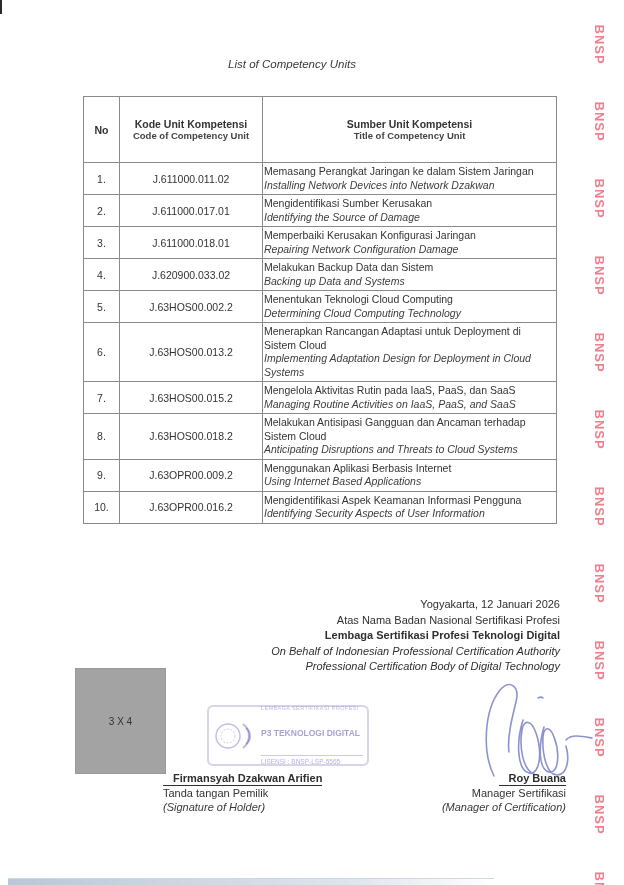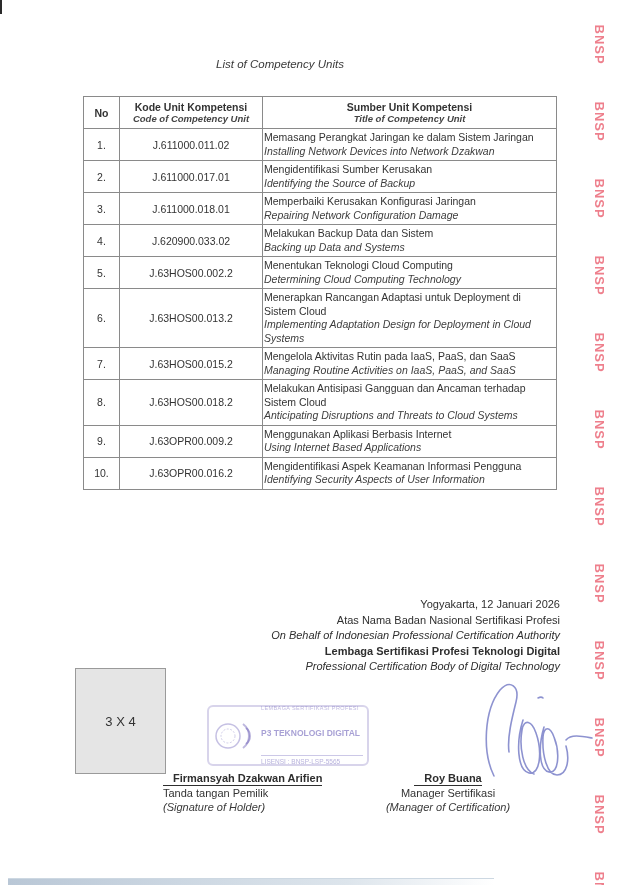--- a/index.html
+++ b/index.html
@@ -6,70 +6,70 @@
   body{
     width:624px;height:885px;background:#ffffff;overflow:hidden;position:relative;
     font-family:"Liberation Sans", sans-serif;color:#2e2e2e;
     -webkit-font-smoothing:antialiased;
   }
   .page{position:absolute;inset:0;width:624px;height:885px;}
 
   
   .doc-title{position:absolute;top:41px;left:0;width:560px;text-align:center;
     font-size:13.5px;font-weight:bold;color:#222;}
-  .doc-subtitle{position:absolute;top:58px;left:0;width:560px;text-align:center;
+  .doc-subtitle{position:absolute;top:58px;left:12px;width:560px;text-align:center;
     font-size:11.5px;font-style:italic;color:#3a3a3a;}
 
   
   table.units{position:absolute;left:83px;top:96px;width:473px;border-collapse:collapse;
     table-layout:fixed;font-size:10.5px;color:#333;}
   table.units col.w-no{width:36px;}
   table.units col.w-code{width:143px;}
   table.units col.w-title{width:294px;}
   table.units th, table.units td{border:1px solid #8a8a8a;vertical-align:middle;}
-  table.units thead th{padding:4px 2px;}
+  table.units thead th{padding:21px 2px;}
   .hdr-main{font-weight:bold;font-size:10.5px;line-height:12px;text-align:center;}
-  .hdr-sub{font-weight:bold;font-style:italic;font-size:9.5px;line-height:11px;text-align:center;color:#444;}
+  .hdr-sub{font-weight:bold;font-size:9.5px;line-height:11px;text-align:center;color:#444;}
   td.c-no{text-align:center;padding:2px 0;}
   td.c-code{text-align:center;padding:2px 0;}
   td.c-title{padding:2px 1px;}
   .t-id{line-height:13.5px;}
   .t-en{line-height:13.5px;font-style:italic;color:#3d3d3d;}
 
   
   .auth-block{position:absolute;top:597px;left:200px;width:360px;text-align:right;
     font-size:11px;line-height:15.5px;color:#2f2f2f;}
   .auth-line{white-space:nowrap;}
   .auth-italic{font-style:italic;}
   .auth-org{font-weight:bold;}
   .auth-org .org-heavy{font-weight:bold;}
 
   
   .photo-box{position:absolute;left:75px;top:668px;width:89px;height:104px;
     border:1px solid #9a9a9a;display:flex;align-items:center;justify-content:center;
-    font-size:13px;color:#333;background:#e5e5e5;}
+    font-size:10px;color:#333;background:#a3a3a3;}
 
   
   .stamp{position:absolute;left:207px;top:705px;width:162px;height:61px;
     border:2px solid rgba(125,112,190,0.30);border-radius:6px;
     display:flex;align-items:center;gap:4px;padding:2px 4px;box-sizing:border-box;
     color:rgba(110,98,185,0.55);}
   .stamp-emblem{flex:0 0 44px;height:100%;position:relative;}
   .stamp-text{flex:1;display:flex;flex-direction:column;justify-content:center;gap:17px;}
   .stamp-l1{font-size:5.5px;letter-spacing:.4px;line-height:6px;color:rgba(110,98,185,0.45);}
   .stamp-l2{font-size:8.5px;font-weight:bold;line-height:10px;color:rgba(110,98,185,0.60);}
   .stamp-l3{font-size:6.5px;line-height:8px;border-top:1px solid rgba(110,98,185,0.35);
     padding-top:2px;color:rgba(110,98,185,0.50);}
 
   
   .sign-svg{position:absolute;left:478px;top:680px;}
 
   
   .signer-left{position:absolute;left:163px;top:771px;font-size:11px;line-height:14px;}
-  .signer-right{position:absolute;left:330px;top:771px;width:236px;text-align:center;
+  .signer-right{position:absolute;left:330px;top:771px;width:236px;text-align:right;
     font-size:11px;line-height:14px;}
   .signer-name{font-weight:bold;border-bottom:1.5px solid #2e2e2e;display:inline-block;
     padding-bottom:0;padding-left:10px;}
   .signer-role{color:#333;}
   .signer-role-en{font-style:italic;color:#3a3a3a;}
 
   
   .wm-col{position:absolute;top:0;right:0;width:50px;height:885px;pointer-events:none;}
   .wm-item{position:absolute;left:6px;width:38px;text-align:center;
     font-weight:bold;font-size:13px;letter-spacing:1px;
@@ -116,21 +116,21 @@
           <td class="c-title">
             <div class="t-id">Memasang Perangkat Jaringan ke dalam Sistem Jaringan</div>
             <div class="t-en">Installing Network Devices into Network Dzakwan</div>
           </td>
         </tr>
         <tr>
           <td class="c-no">2.</td>
           <td class="c-code">J.611000.017.01</td>
           <td class="c-title">
             <div class="t-id">Mengidentifikasi Sumber Kerusakan</div>
-            <div class="t-en">Identifying the Source of Backup</div>
+            <div class="t-en">Identifying the Source of Damage</div>
           </td>
         </tr>
         <tr>
           <td class="c-no">3.</td>
           <td class="c-code">J.611000.018.01</td>
           <td class="c-title">
             <div class="t-id">Memperbaiki Kerusakan Konfigurasi Jaringan</div>
             <div class="t-en">Repairing Network Configuration Damage</div>
           </td>
         </tr>
@@ -189,22 +189,22 @@
             <div class="t-id">Mengidentifikasi Aspek Keamanan Informasi Pengguna</div>
             <div class="t-en">Identifying Security Aspects of User Information</div>
           </td>
         </tr>
       </tbody>
   </table>
 
   <div class="auth-block">
     <div class="auth-line">Yogyakarta, 12 Januari 2026</div>
     <div class="auth-line">Atas Nama Badan Nasional Sertifikasi Profesi</div>
+    <div class="auth-line auth-org"><span>Lembaga Sertifikasi Profesi </span><span class="org-heavy">Teknologi Digital</span></div>
     <div class="auth-line auth-italic">On Behalf of Indonesian Professional Certification Authority</div>
-    <div class="auth-line auth-org"><span>Lembaga Sertifikasi Profesi </span><span class="org-heavy">Teknologi Digital</span></div>
     <div class="auth-line auth-italic">Professional Certification Body of Digital Technology</div>
   </div>
 
   <div class="photo-box">
     <span>3 X 4</span>
   </div>
 
   <div class="stamp">
     <div class="stamp-emblem">
       <svg width="44" height="55" viewBox="0 0 44 55">

